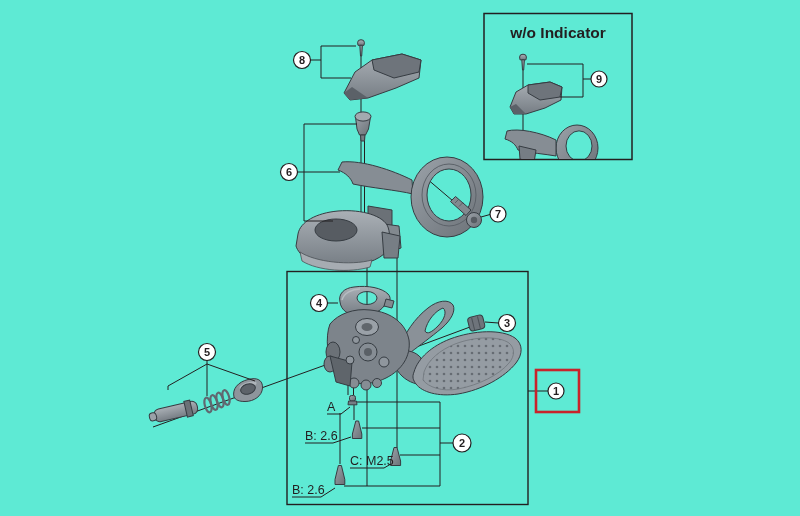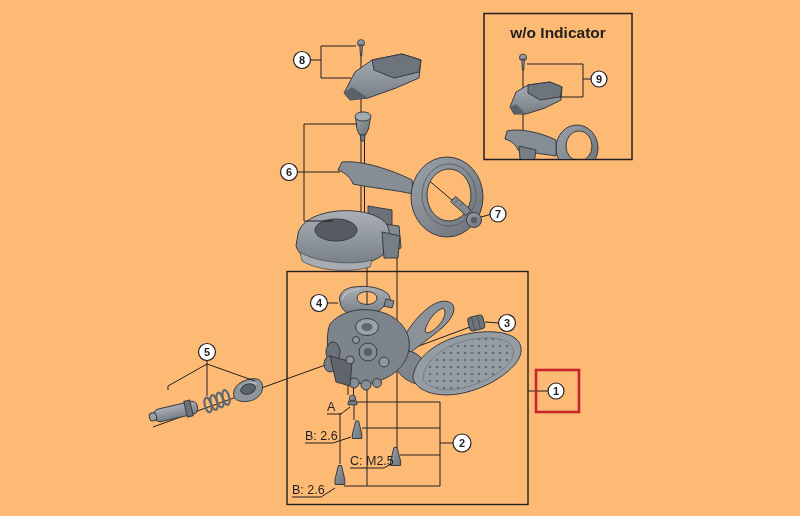--- a/index.html
+++ b/index.html
@@ -1,16 +1,16 @@
 <!DOCTYPE html>
 <html><head>
 <meta charset="utf-8">
 <style>
   html,body{margin:0;padding:0;background:#ffffff;}
-  .page{position:relative;width:800px;height:516px;background:#fdba74;overflow:hidden;
+  .page{position:relative;width:800px;height:516px;background:#5eead4;overflow:hidden;
         font-family:"Liberation Sans", sans-serif;}
   svg{display:block;}
   text{font-family:"Liberation Sans", sans-serif;}
   .callout-num{font-size:11px;font-weight:bold;fill:#231f20;}
   .spec-label{font-size:12.5px;fill:#231f20;}
   .inset-title{font-size:15.5px;font-weight:bold;fill:#231f20;}
   .thin{stroke:#231f20;stroke-width:1;fill:none;}
   .box{stroke:#231f20;stroke-width:1.5;fill:none;}
   .part{stroke:#363c42;stroke-width:1;}
 </style>

